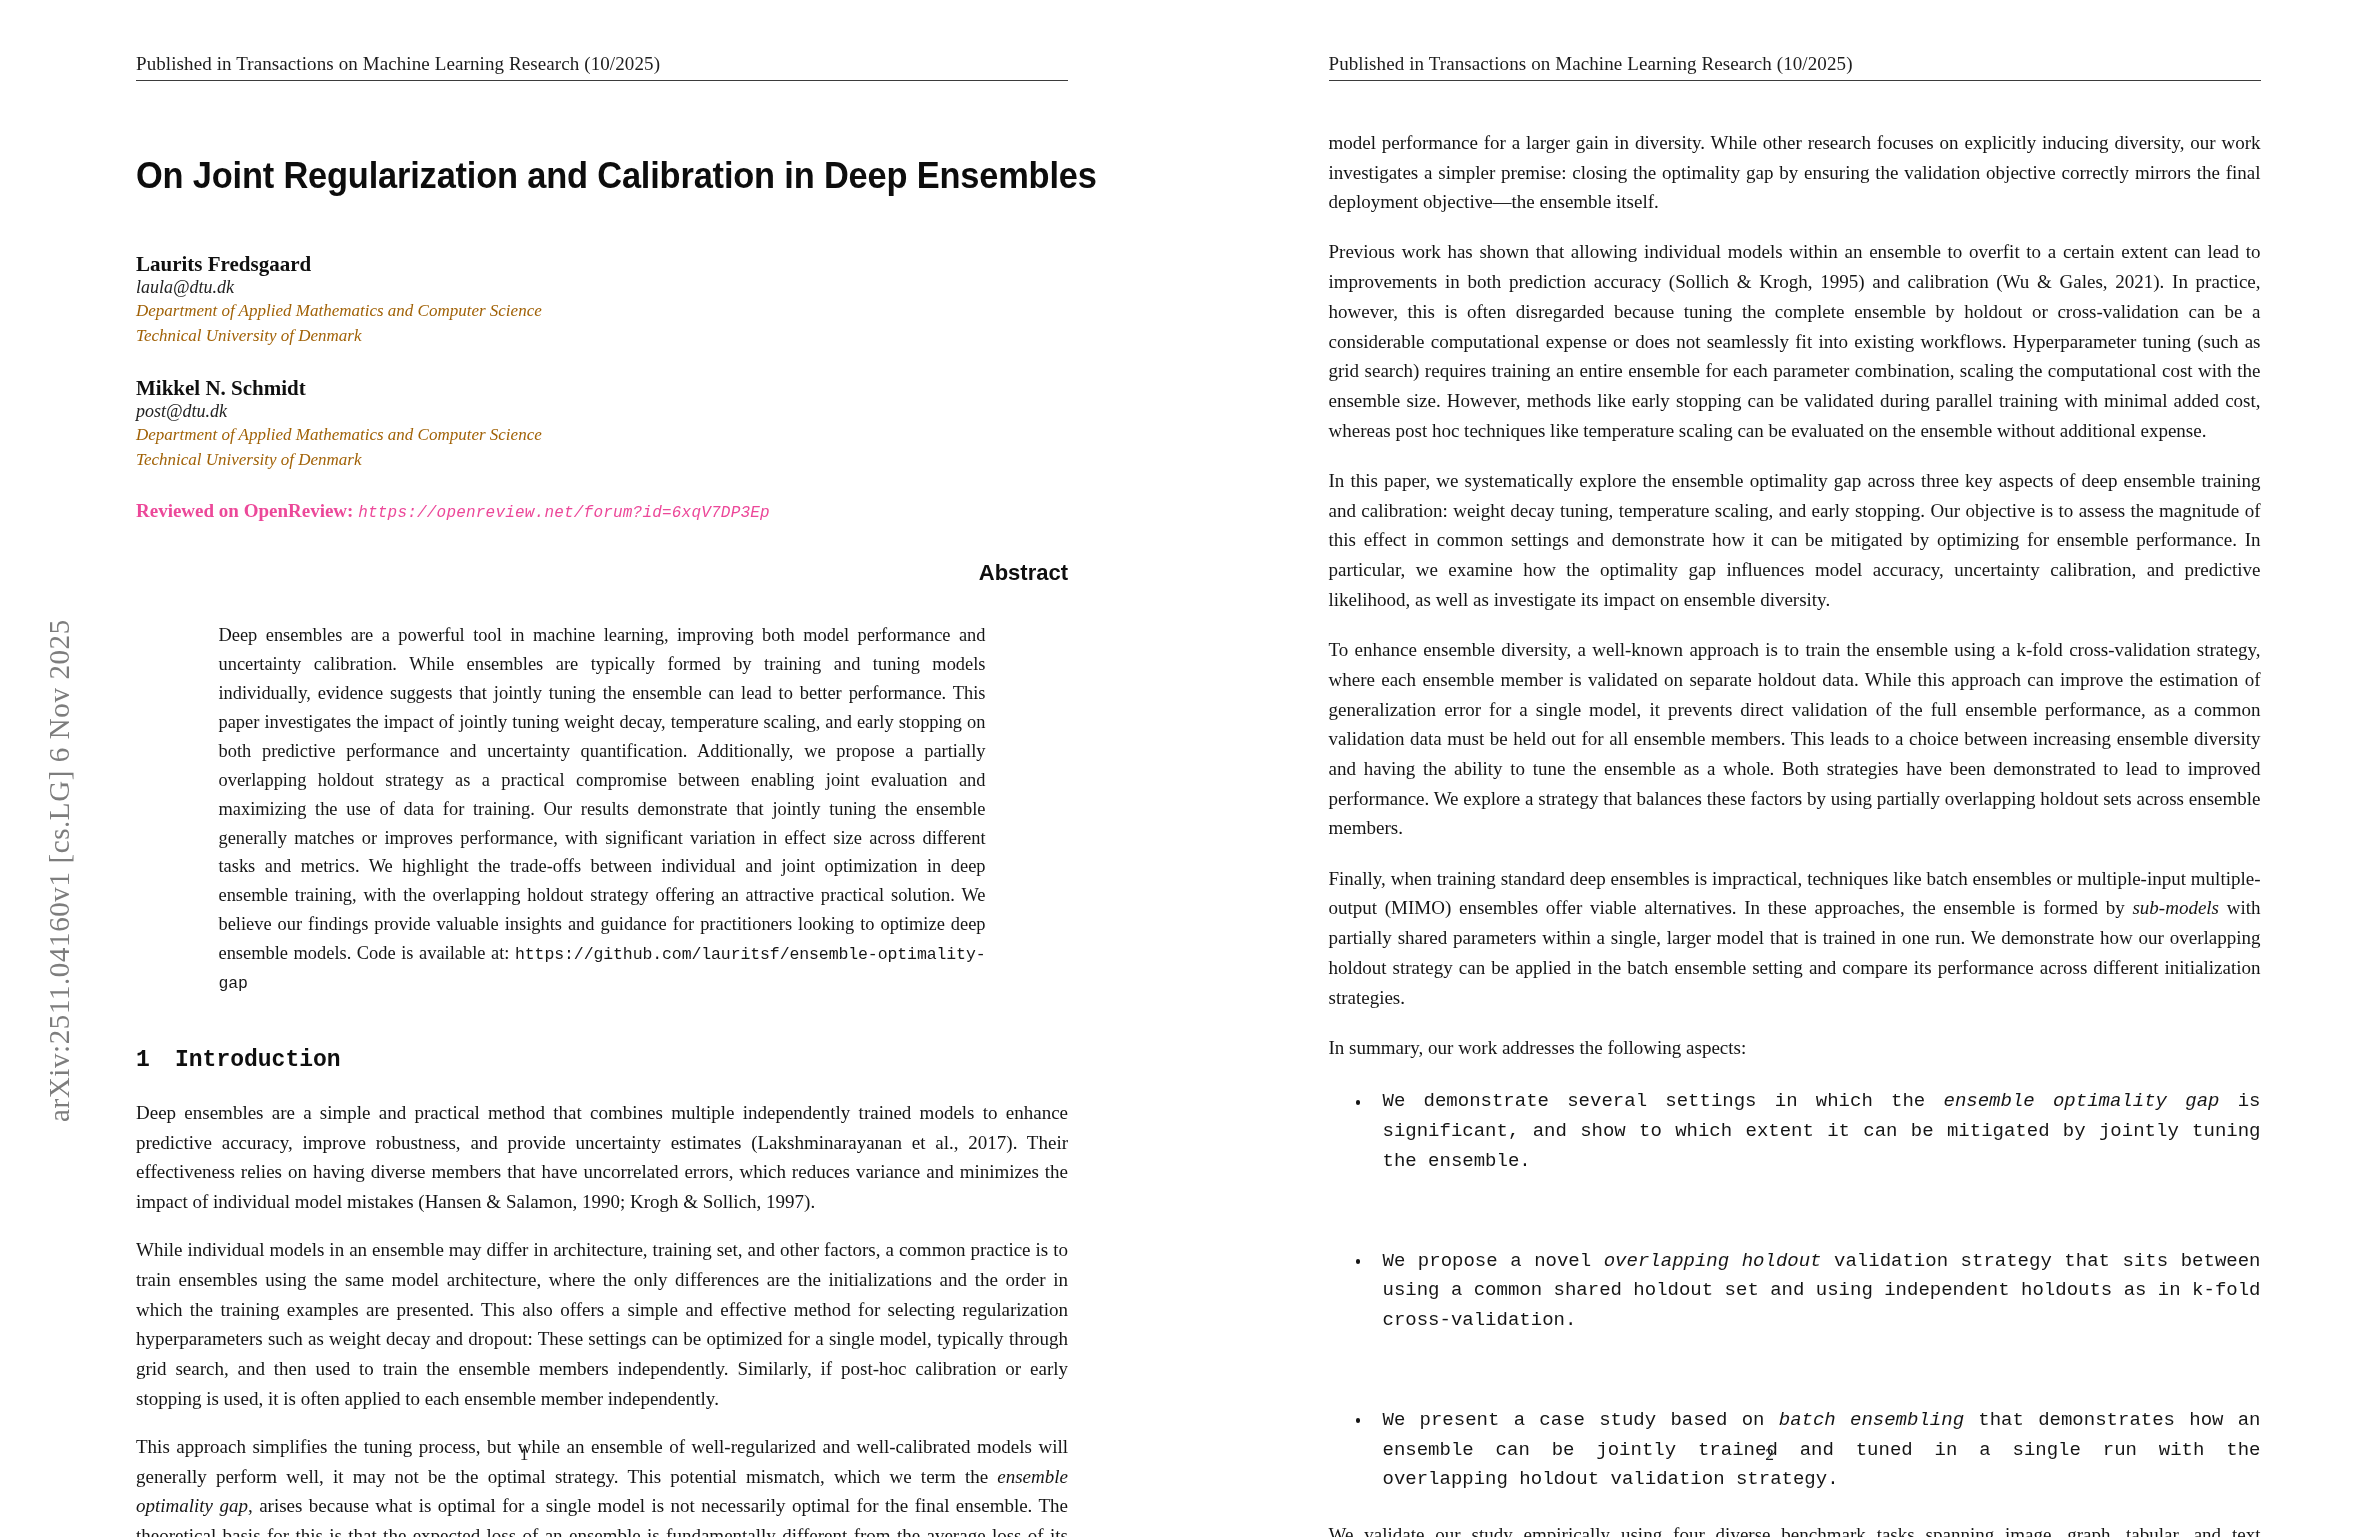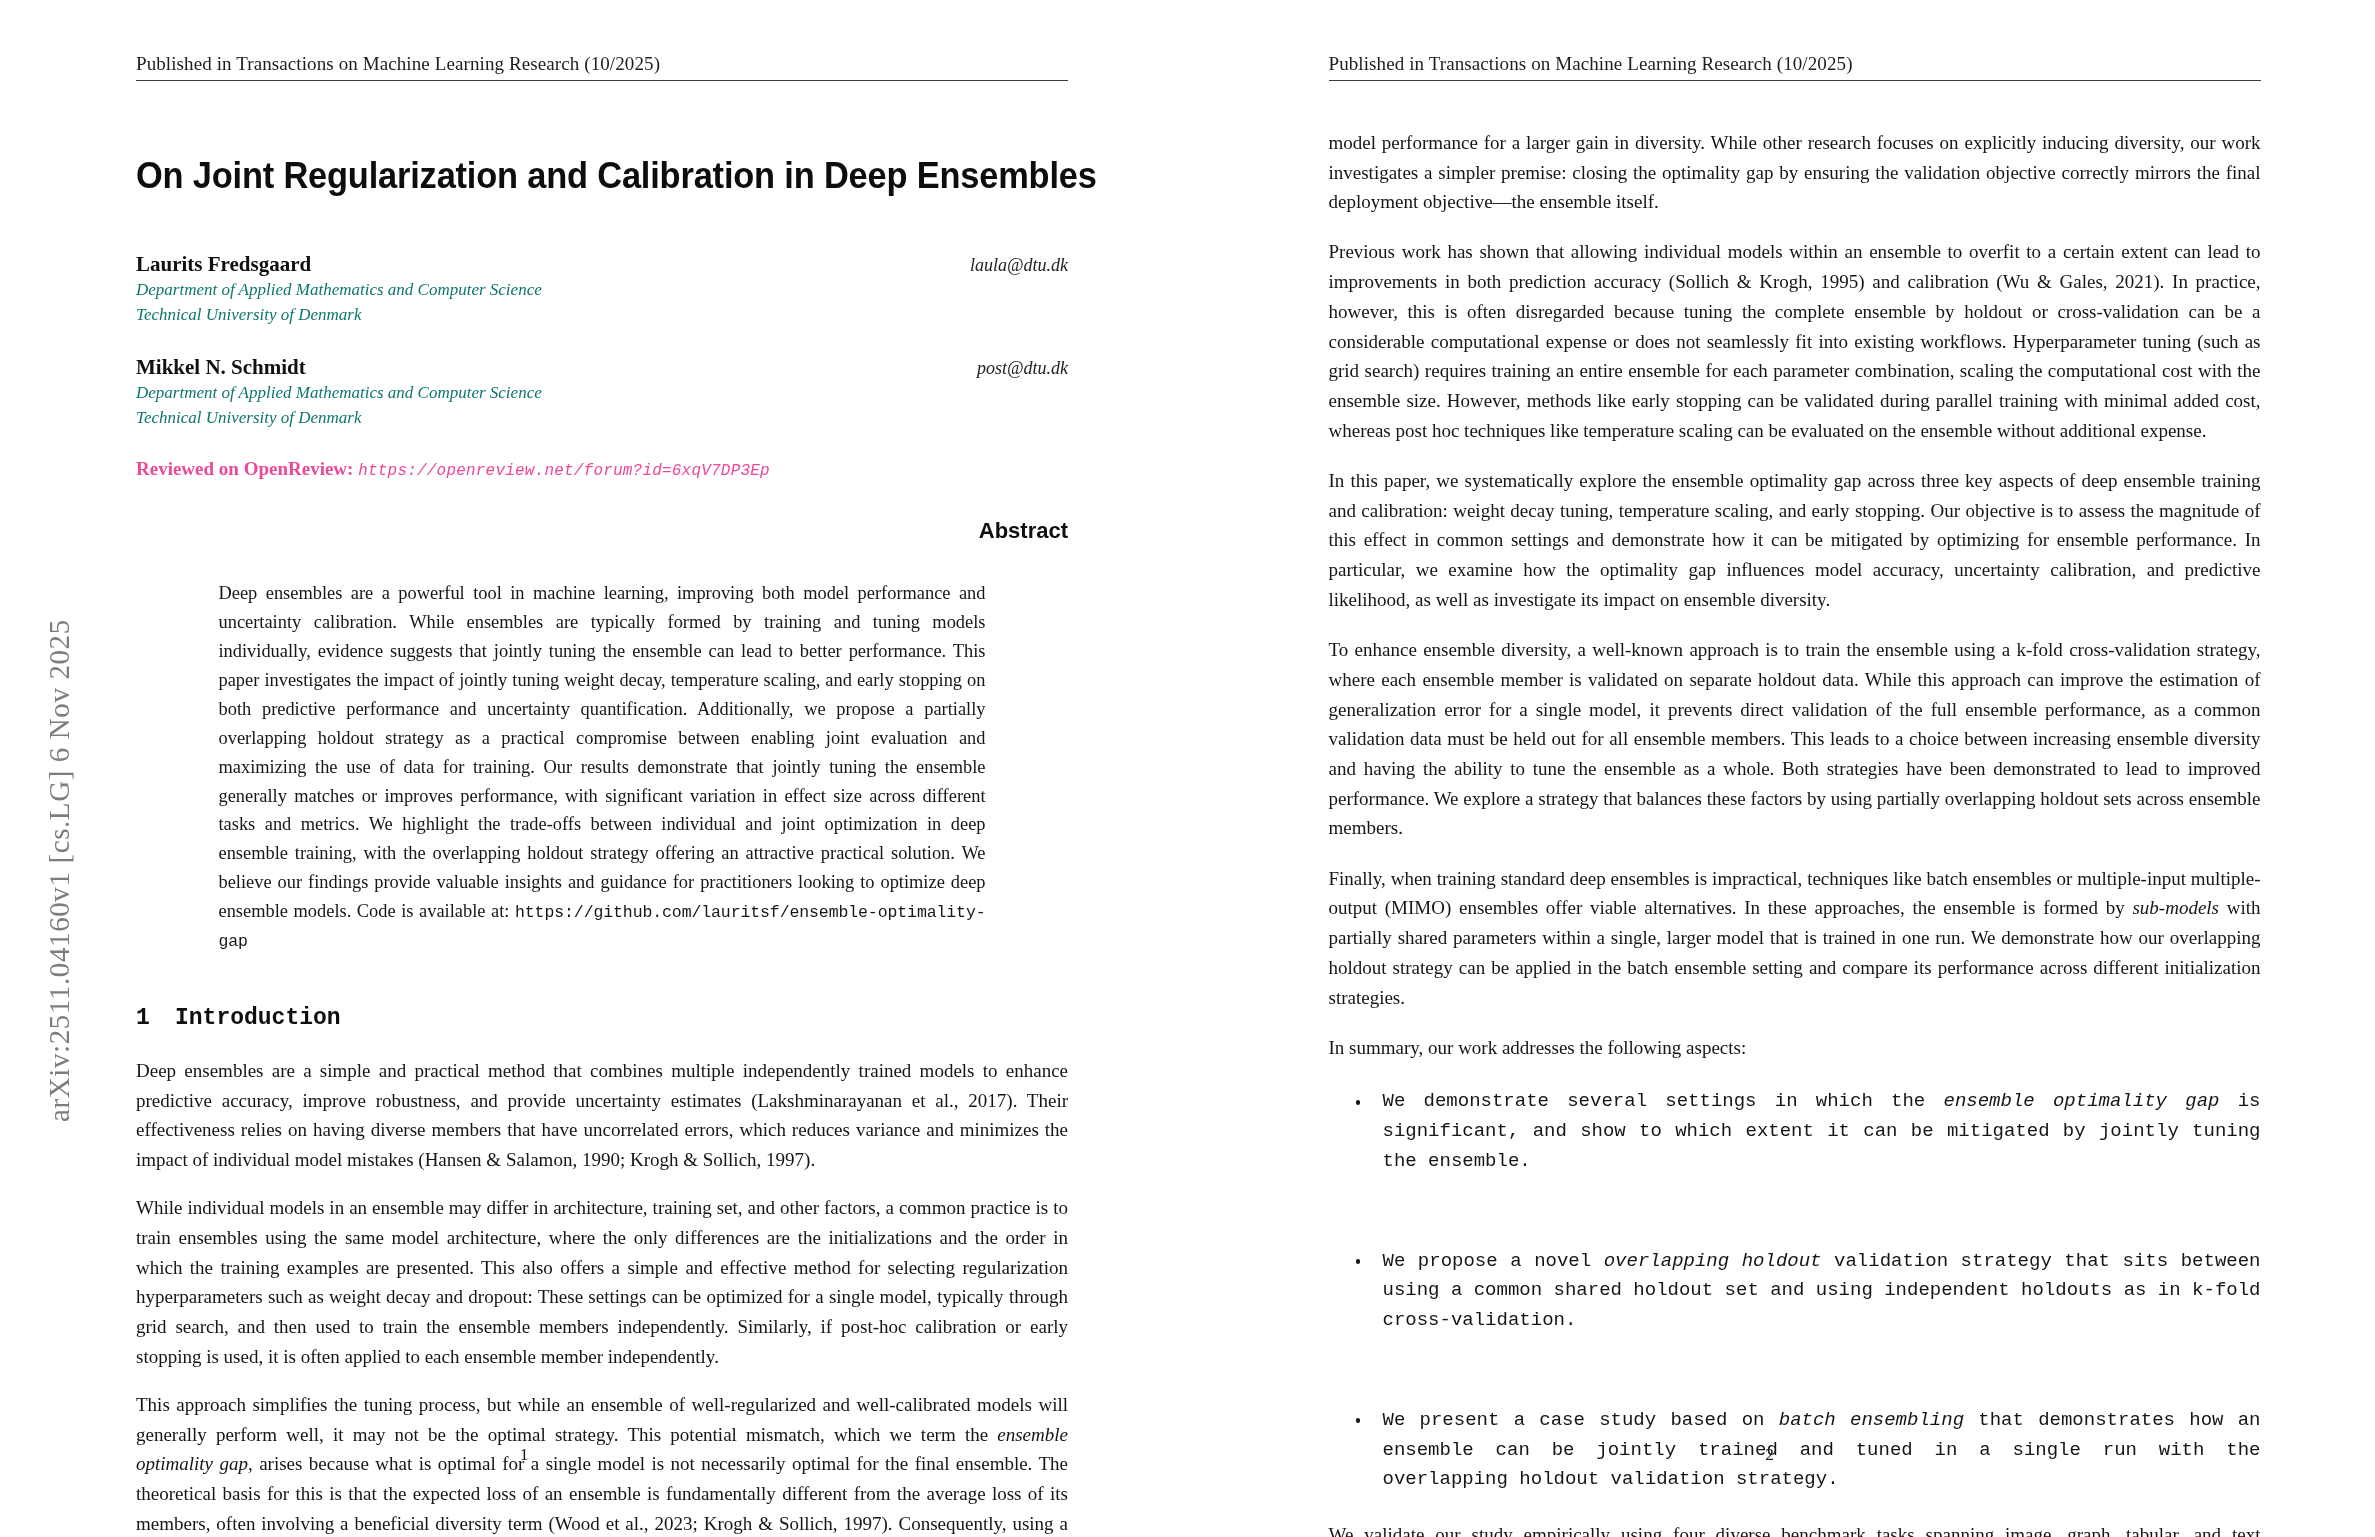--- a/index.html
+++ b/index.html
@@ -96,39 +96,40 @@
     margin-top: 54px;
   }
   .author-block {
     margin-bottom: 29px;
     position: relative;
   }
   .author-row {
     display: flex;
     justify-content: space-between;
     align-items: baseline;
+    flex-direction: column;
   }
   .author-name {
     font-family: "Liberation Serif", serif;
     font-weight: bold;
     font-size: 21px;
     color: #101010;
   }
   .author-email {
     font-family: "Liberation Serif", serif;
     font-style: italic;
     font-size: 18px;
     color: #222222;
   }
   .author-aff {
     font-family: "Liberation Serif", serif;
     font-style: italic;
     font-size: 17px;
     line-height: 1.33;
-    color: #0f766e;
+    color: #a16207;
     margin-top: 1.9px;
   }
 
   .reviewed {
     margin-top: 25px;
     font-family: "Liberation Serif", serif;
     font-size: 19px;
     color: #ec4899;
   }
   .reviewed .mono-url {

